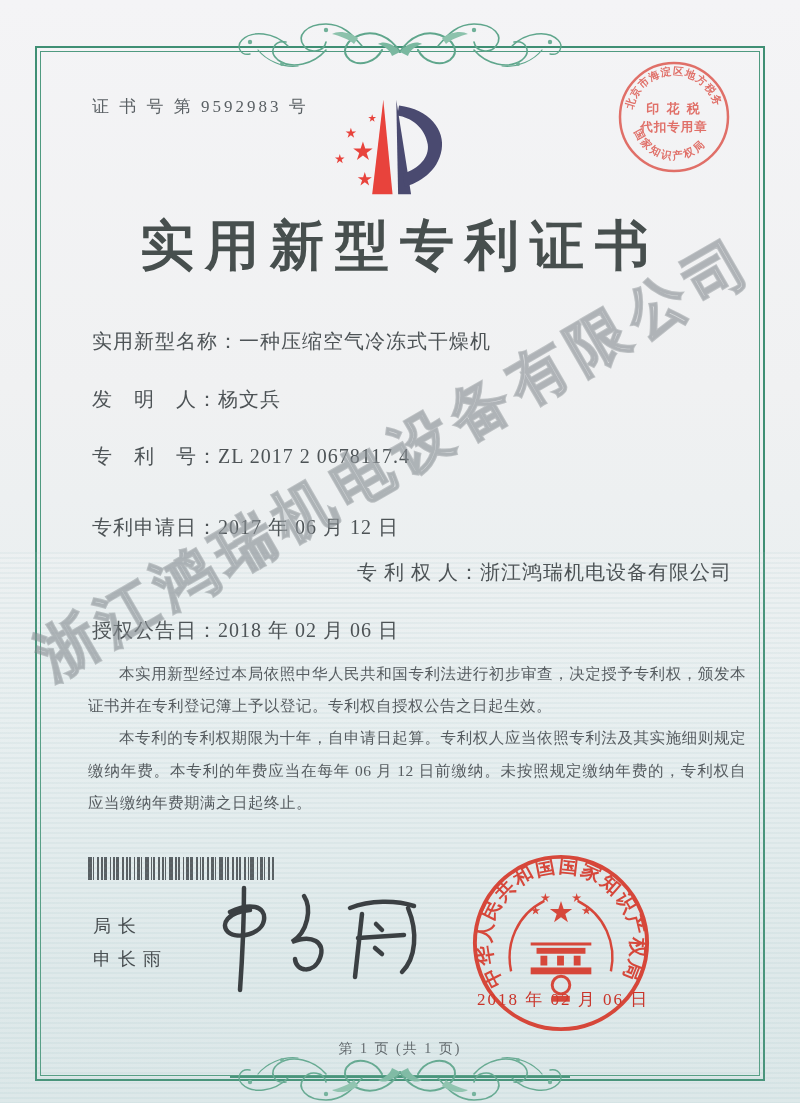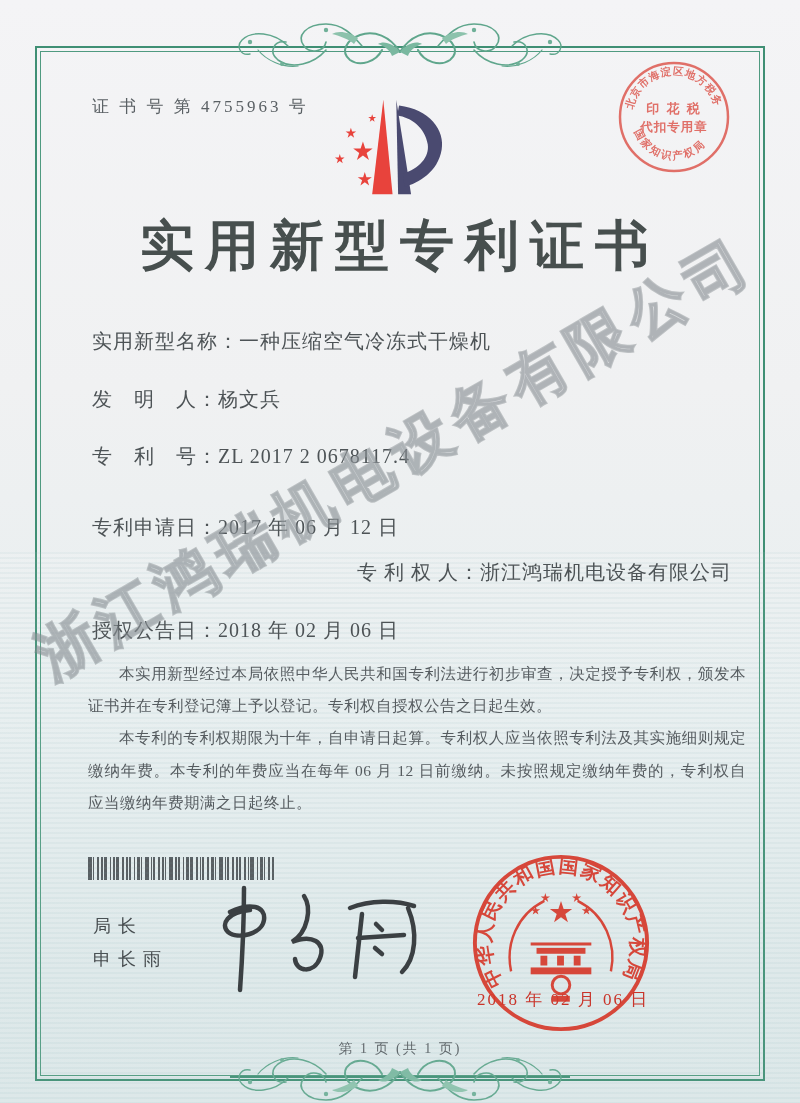--- a/index.html
+++ b/index.html
@@ -70,21 +70,21 @@
       <path d="M128,22 C120,16 108,14 102,18 C110,20 120,24 124,28 Z" fill="#8cc2ac"></path>
     </g>
     <use href="#orn-half" transform="translate(340,0) scale(-1,1)"></use>
   </svg>
   <svg class="ornament bottom" viewBox="0 0 340 62">
     <line x1="0" y1="31" x2="340" y2="31" stroke="#3f8f74" stroke-width="2"></line>
     <use href="#orn-half"></use>
     <use href="#orn-half" transform="translate(340,0) scale(-1,1)"></use>
   </svg>
 
-  <div class="cert-no">证 书 号 第 4755963 号</div>
+  <div class="cert-no">证 书 号 第 9592983 号</div>
 
   <svg class="logo" width="130" height="100" viewBox="0 0 132 108">
     <polygon points="62,2 72,104 50,104" fill="#e8433c"></polygon>
     <polygon points="76,2 92,104 78,104" fill="#4a4a70"></polygon>
     <path d="M79,8 C112,12 129,35 125,56 C121,80 100,92 85,96 L83,82 C101,76 112,64 110,50 C107,32 92,21 77,19 Z" fill="#4a4a70"></path>
     <polygon fill="#e8433c" points="50.0,17.5 51.0,20.6 54.3,20.6 51.6,22.5 52.6,25.6 50.0,23.7 47.4,25.6 48.4,22.5 45.7,20.6 49.0,20.6"></polygon>
     <polygon fill="#e8433c" points="27.0,32.0 28.3,36.1 32.7,36.1 29.2,38.7 30.5,42.9 27.0,40.3 23.5,42.9 24.8,38.7 21.3,36.1 25.7,36.1"></polygon>
     <polygon fill="#e8433c" points="40.0,47.0 42.5,54.6 50.5,54.6 44.0,59.3 46.5,66.9 40.0,62.2 33.5,66.9 36.0,59.3 29.5,54.6 37.5,54.6"></polygon>
     <polygon fill="#e8433c" points="15.0,60.5 16.2,64.3 20.2,64.3 17.0,66.6 18.2,70.4 15.0,68.1 11.8,70.4 13.0,66.6 9.8,64.3 13.8,64.3"></polygon>
     <polygon fill="#e8433c" points="42.0,80.0 43.8,85.5 49.6,85.5 44.9,88.9 46.7,94.5 42.0,91.1 37.3,94.5 39.1,88.9 34.4,85.5 40.2,85.5"></polygon>

